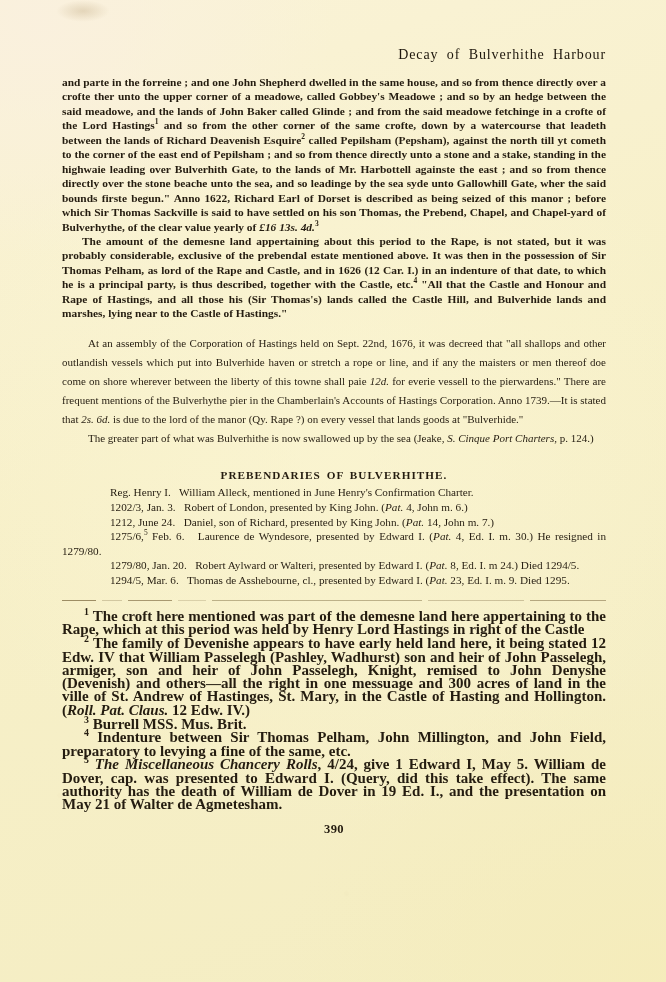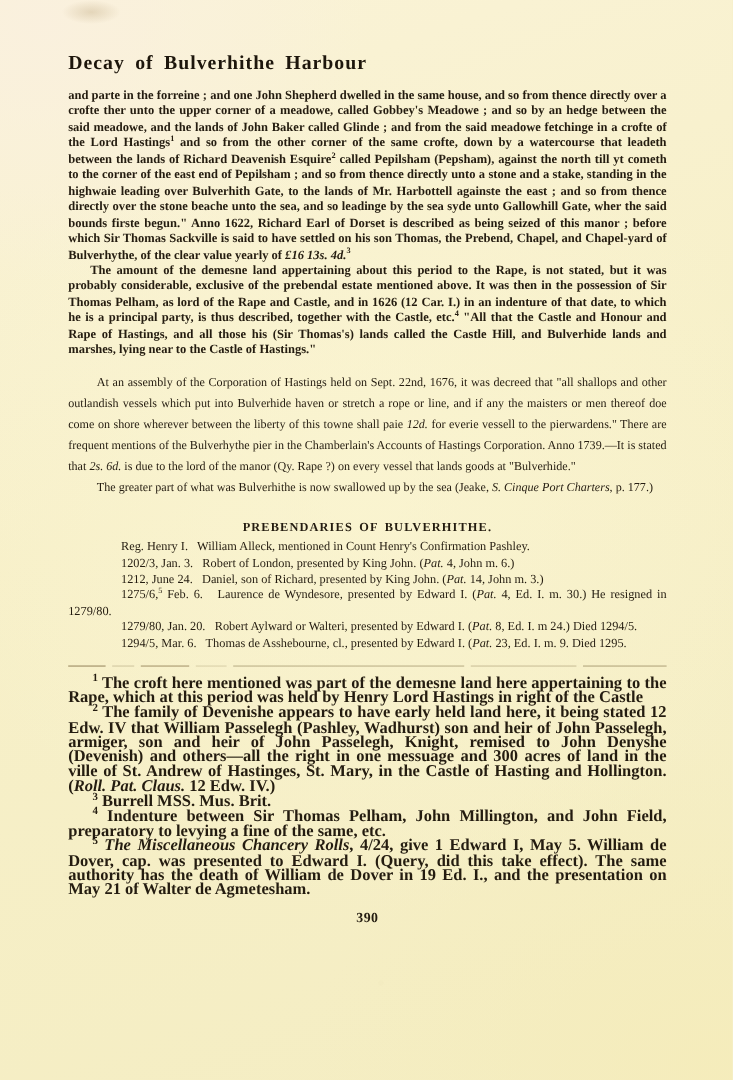--- a/index.html
+++ b/index.html
@@ -54,26 +54,26 @@
 
   #content {
     position: absolute;
     left: 62px;
     top: 0;
     width: 544px;
     color: #241c10;
   }
 
   .page-title {
-    text-align: left;
-    font-size: 18px;
+    text-align: right;
+    font-size: 14px;
     letter-spacing: 0.9px;
     word-spacing: 4px;
     margin: 47px 0 0 0;
-    font-weight: bold;
+    font-weight: normal;
     color: #1d160c;
   }
 
   
   .body-sm {
     font-size: 11.4px;
     line-height: 14.45px;
     text-align: justify;
     text-justify: inter-word;
     margin: 0;
@@ -185,28 +185,28 @@
   <div id="content">
 
     <h1 class="page-title">Decay of Bulverhithe  Harbour</h1>
 
     <p class="body-sm first"><span>and parte in the forreine ; and one John Shepherd dwelled in the same house, and so from thence directly over a crofte ther unto the upper corner of a meadowe, called Gobbey's Meadowe ; and so by an hedge between the said meadowe, and the lands of John Baker called Glinde ; and from the said meadowe fetchinge in a crofte of the Lord Hastings</span><sup>1</sup><span> and so from the other corner of the same crofte, down by a watercourse that leadeth between the lands of Richard Deavenish Esquire</span><sup>2</sup><span> called Pepilsham (Pepsham), against the north till yt cometh to the corner of the east end of Pepilsham ; and so from thence directly unto a stone and a stake, standing in the highwaie leading over Bulverhith Gate, to the lands of Mr. Harbottell againste the east ; and so from thence directly over the stone beache unto the sea, and so leadinge by the sea syde unto Gallowhill Gate, wher the said bounds firste begun."  Anno 1622, Richard Earl of Dorset is described as being seized of this manor ; before which Sir Thomas Sackville is said to have settled on his son Thomas, the Prebend, Chapel, and Chapel-yard of Bulverhythe, of the clear value yearly of </span><i>£16 13s. 4d.</i><sup>3</sup></p>
 
     <p class="body-sm indent"><span>The amount of the demesne land appertaining about this period to the Rape, is not stated, but it was probably considerable, exclusive of the prebendal estate mentioned above.  It was then in the possession of Sir Thomas Pelham, as lord of the Rape and Castle, and in 1626 (12 Car. I.) in an indenture of that date, to which he is a principal party, is thus described, together with the Castle, etc.</span><sup>4</sup><span>  "All that the Castle and Honour and Rape of Hastings, and all those his (Sir Thomas's) lands called the Castle Hill, and Bulverhide lands and marshes, lying near to the Castle of Hastings."</span></p>
 
     <p class="body-lg gap"><span>At an assembly of the Corporation of Hastings held on Sept. 22nd, 1676, it was decreed that "all shallops and other outlandish vessels which put into Bulverhide haven or stretch a rope or line, and if any the maisters or men thereof doe come on shore wherever between the liberty of this towne shall paie </span><i>12d.</i><span> for everie vessell to the pierwardens."  There are frequent mentions of the Bulverhythe pier in the Chamberlain's Accounts of Hastings Corporation.  Anno 1739.—It is stated that </span><i>2s. 6d.</i><span> is due to the lord of the manor (Qy. Rape ?) on every vessel that lands goods at "Bulverhide."</span></p>
 
-    <p class="body-lg"><span>The greater part of what was Bulverhithe is now swallowed up by the sea (Jeake, </span><i>S. Cinque Port Charters</i><span>, p. 177.)</span></p>
+    <p class="body-lg"><span>The greater part of what was Bulverhithe is now swallowed up by the sea (Jeake, </span><i>S. Cinque Port Charters</i><span>, p. 124.)</span></p>
 
     <h2 class="sect-heading">PREBENDARIES OF BULVERHITHE.</h2>
 
     <ul class="preb-list">
-      <li><span>Reg. Henry I.</span>&nbsp;&nbsp; <span>William Alleck, mentioned in Count Henry's Confirmation Pashley.</span></li>
+      <li><span>Reg. Henry I.</span>&nbsp;&nbsp; <span>William Alleck, mentioned in June Henry's Confirmation Charter.</span></li>
       <li><span>1202/3, Jan. 3.</span>&nbsp;&nbsp; <span>Robert of London, presented by King John.  (</span><i>Pat.</i><span> 4, John m. 6.)</span></li>
-      <li><span>1212, June 24.</span>&nbsp;&nbsp; <span>Daniel, son of Richard, presented by King John.  (</span><i>Pat.</i><span> 14, John m. 3.)</span></li>
+      <li><span>1212, June 24.</span>&nbsp;&nbsp; <span>Daniel, son of Richard, presented by King John.  (</span><i>Pat.</i><span> 14, John m. 7.)</span></li>
       <li><span>1275/6,</span><sup>5</sup><span> Feb. 6.</span>&nbsp;&nbsp; <span>Laurence de Wyndesore, presented by Edward I.  (</span><i>Pat.</i><span> 4, Ed. I. m. 30.)  He resigned in 1279/80.</span></li>
       <li><span>1279/80, Jan. 20.</span>&nbsp;&nbsp; <span>Robert Aylward or Walteri, presented by Edward I.   (</span><i>Pat.</i><span> 8, Ed. I. m 24.)  Died 1294/5.</span></li>
       <li><span>1294/5, Mar. 6.</span>&nbsp;&nbsp; <span>Thomas de Asshebourne, cl., presented by Edward I.  (</span><i>Pat.</i><span> 23, Ed. I. m. 9.  Died 1295.</span></li>
     </ul>
 
     <div class="fn-rule">
       <span class="seg s1"></span>
       <span class="seg s2"></span>
       <span class="seg s3"></span>
       <span class="seg s5"></span>

